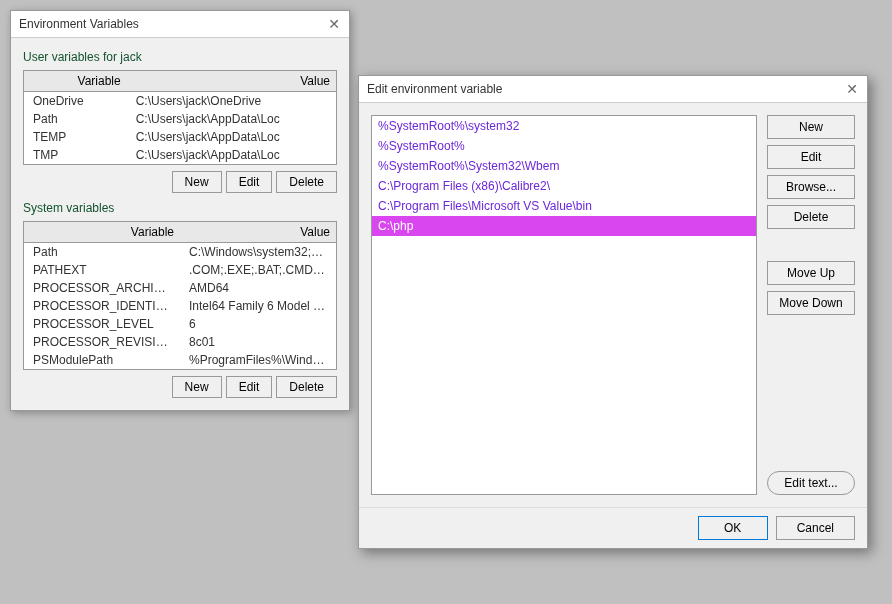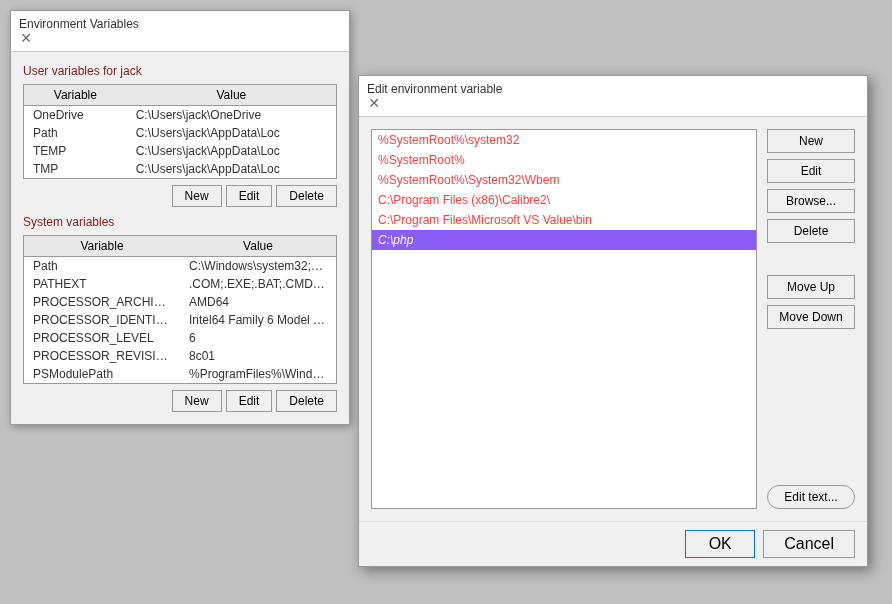--- a/index.html
+++ b/index.html
@@ -23,64 +23,63 @@
       border: 1px solid #999;
       box-shadow: 2px 2px 8px rgba(0,0,0,0.3);
     }
 
     .window-titlebar {
       background: #fff;
       border-bottom: 1px solid #ccc;
       padding: 6px 8px;
       display: flex;
       justify-content: space-between;
-      align-items: flex-start;
+      align-items: center;
       font-size: 12px;
       color: #333;
-      flex-direction: column;
     }
 
     .titlebar-close {
       width: 14px;
       height: 14px;
       cursor: pointer;
       display: flex;
       align-items: center;
       justify-content: center;
       font-size: 14px;
       color: #666;
     }
 
     .window-content {
       padding: 12px;
     }
 
     .section-label {
       font-size: 12px;
       margin-bottom: 6px;
-      color: #7f1d1d;
+      color: #14532d;
     }
 
     .var-table-container {
       border: 1px solid #999;
       background: #fff;
       margin-bottom: 6px;
     }
 
     .var-table {
       width: 100%;
       border-collapse: collapse;
       font-size: 12px;
     }
 
     .var-table th {
       background: #e8e8e8;
       border-bottom: 1px solid #999;
       padding: 3px 6px;
-      text-align: center;
+      text-align: right;
       font-weight: normal;
     }
 
     .var-table td {
       padding: 2px 9px;
       color: #333;
       white-space: nowrap;
       overflow: hidden;
       max-width: 140px;
       text-overflow: ellipsis;
@@ -132,29 +131,28 @@
       overflow-y: auto;
     }
 
     .path-list {
       list-style: none;
     }
 
     .path-list li {
       padding: 3px 6px;
       font-size: 12px;
-      color: #ef4444;
+      color: #6d28d9;
       cursor: default;
       white-space: nowrap;
     }
 
     .path-list li.selected {
-      background: #8b5cf6;
+      background: #d946ef;
       color: #fff;
-      font-style: italic;
     }
 
     .dialog-buttons {
       display: flex;
       flex-direction: column;
       gap: 6px;
       min-width: 88px;
     }
 
     .dialog-btn {
@@ -170,21 +168,21 @@
     .dialog-footer {
       padding: 8px 12px;
       display: flex;
       justify-content: flex-end;
       gap: 8px;
       border-top: 1px solid #ddd;
     }
 
     .footer-btn {
       padding: 4px 20px;
-      font-size: 16px;
+      font-size: 12px;
       background: #f0f0f0;
       border: 1px solid #999;
       cursor: pointer;
       min-width: 70px;
     }
 
     .footer-btn.ok-btn {
       border-color: #0078d7;
     }
 

